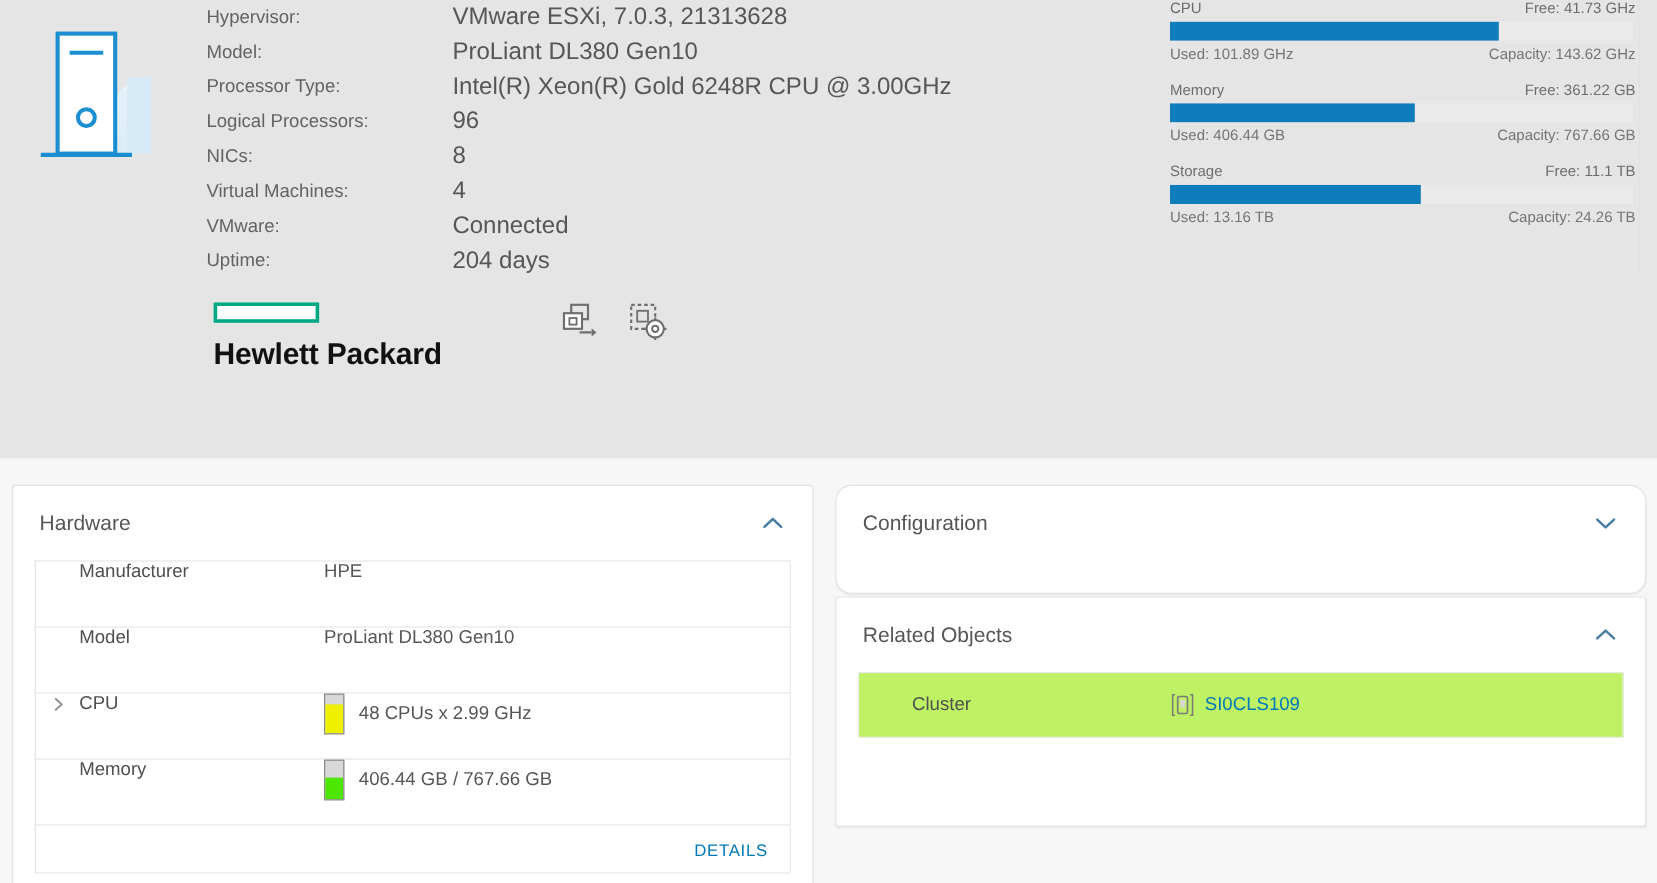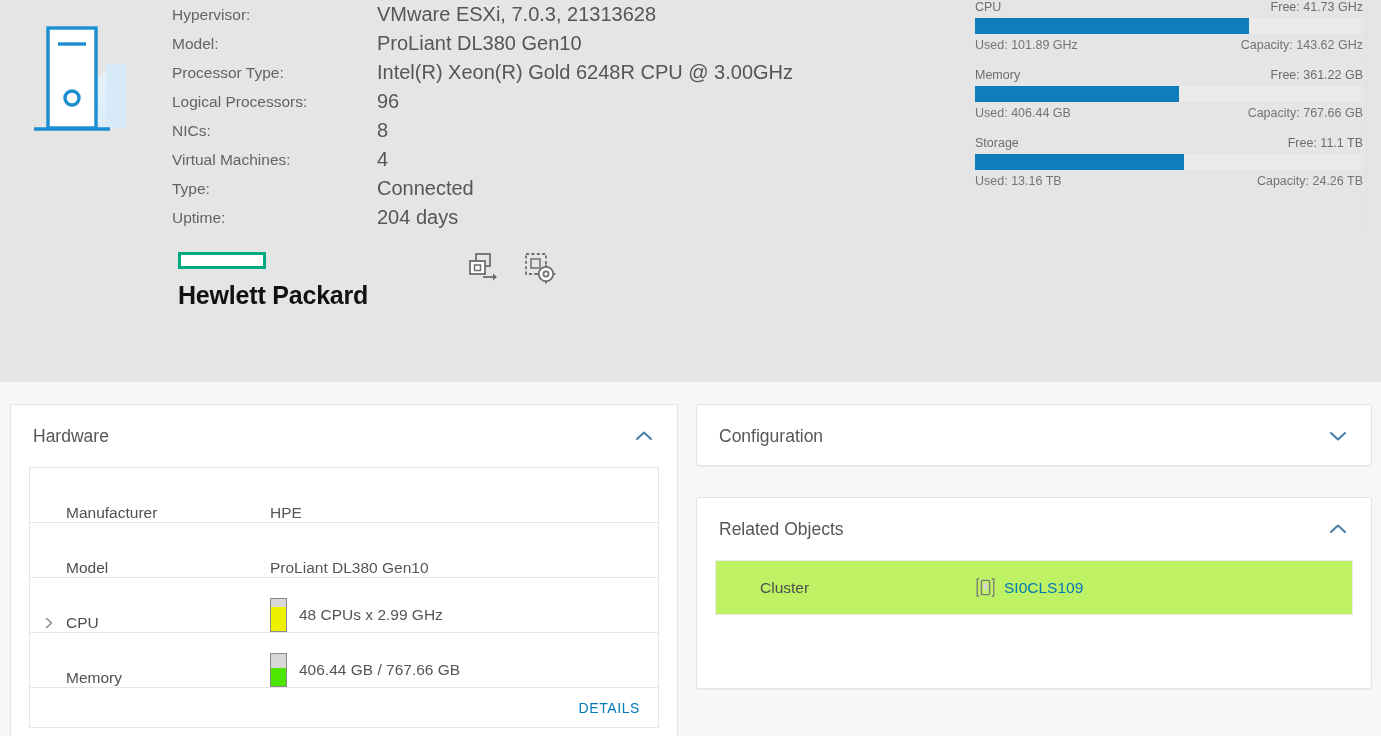--- a/index.html
+++ b/index.html
@@ -183,39 +183,40 @@
     left: 10px;
     top: 404px;
     width: 668px;
     height: 345px;
   }
   .panel-configuration {
     position: absolute;
     left: 696px;
     top: 404px;
     width: 676px;
-    height: 62px;
+    height: 91px;
+    border-radius: 14px;
   }
   .panel-related {
     position: absolute;
     left: 696px;
     top: 497px;
     width: 676px;
     height: 192px;
   }
 
   
   .hw-table {
     margin: 0 18px;
     border: 1px solid #e6e6e6;
     border-bottom: none;
   }
   .hw-row {
     display: flex;
-    align-items: flex-end;
+    align-items: flex-start;
     min-height: 55px;
     border-bottom: 1px solid #e6e6e6;
     padding-left: 12px;
   }
   .hw-key {
     width: 228px;
     font-size: 15.5px;
     color: #4f4f4f;
     display: flex;
     align-items: center;
@@ -336,21 +337,21 @@
       </div>
       <div class="detail-row">
         <div class="detail-label">NICs:</div>
         <div class="detail-value">8</div>
       </div>
       <div class="detail-row">
         <div class="detail-label">Virtual Machines:</div>
         <div class="detail-value">4</div>
       </div>
       <div class="detail-row">
-        <div class="detail-label">Type:</div>
+        <div class="detail-label">VMware:</div>
         <div class="detail-value">Connected</div>
       </div>
       <div class="detail-row">
         <div class="detail-label">Uptime:</div>
         <div class="detail-value">204 days</div>
       </div>
     </div>
 
     <div class="vendor-logo">
       <div class="hpe-bar"></div>

